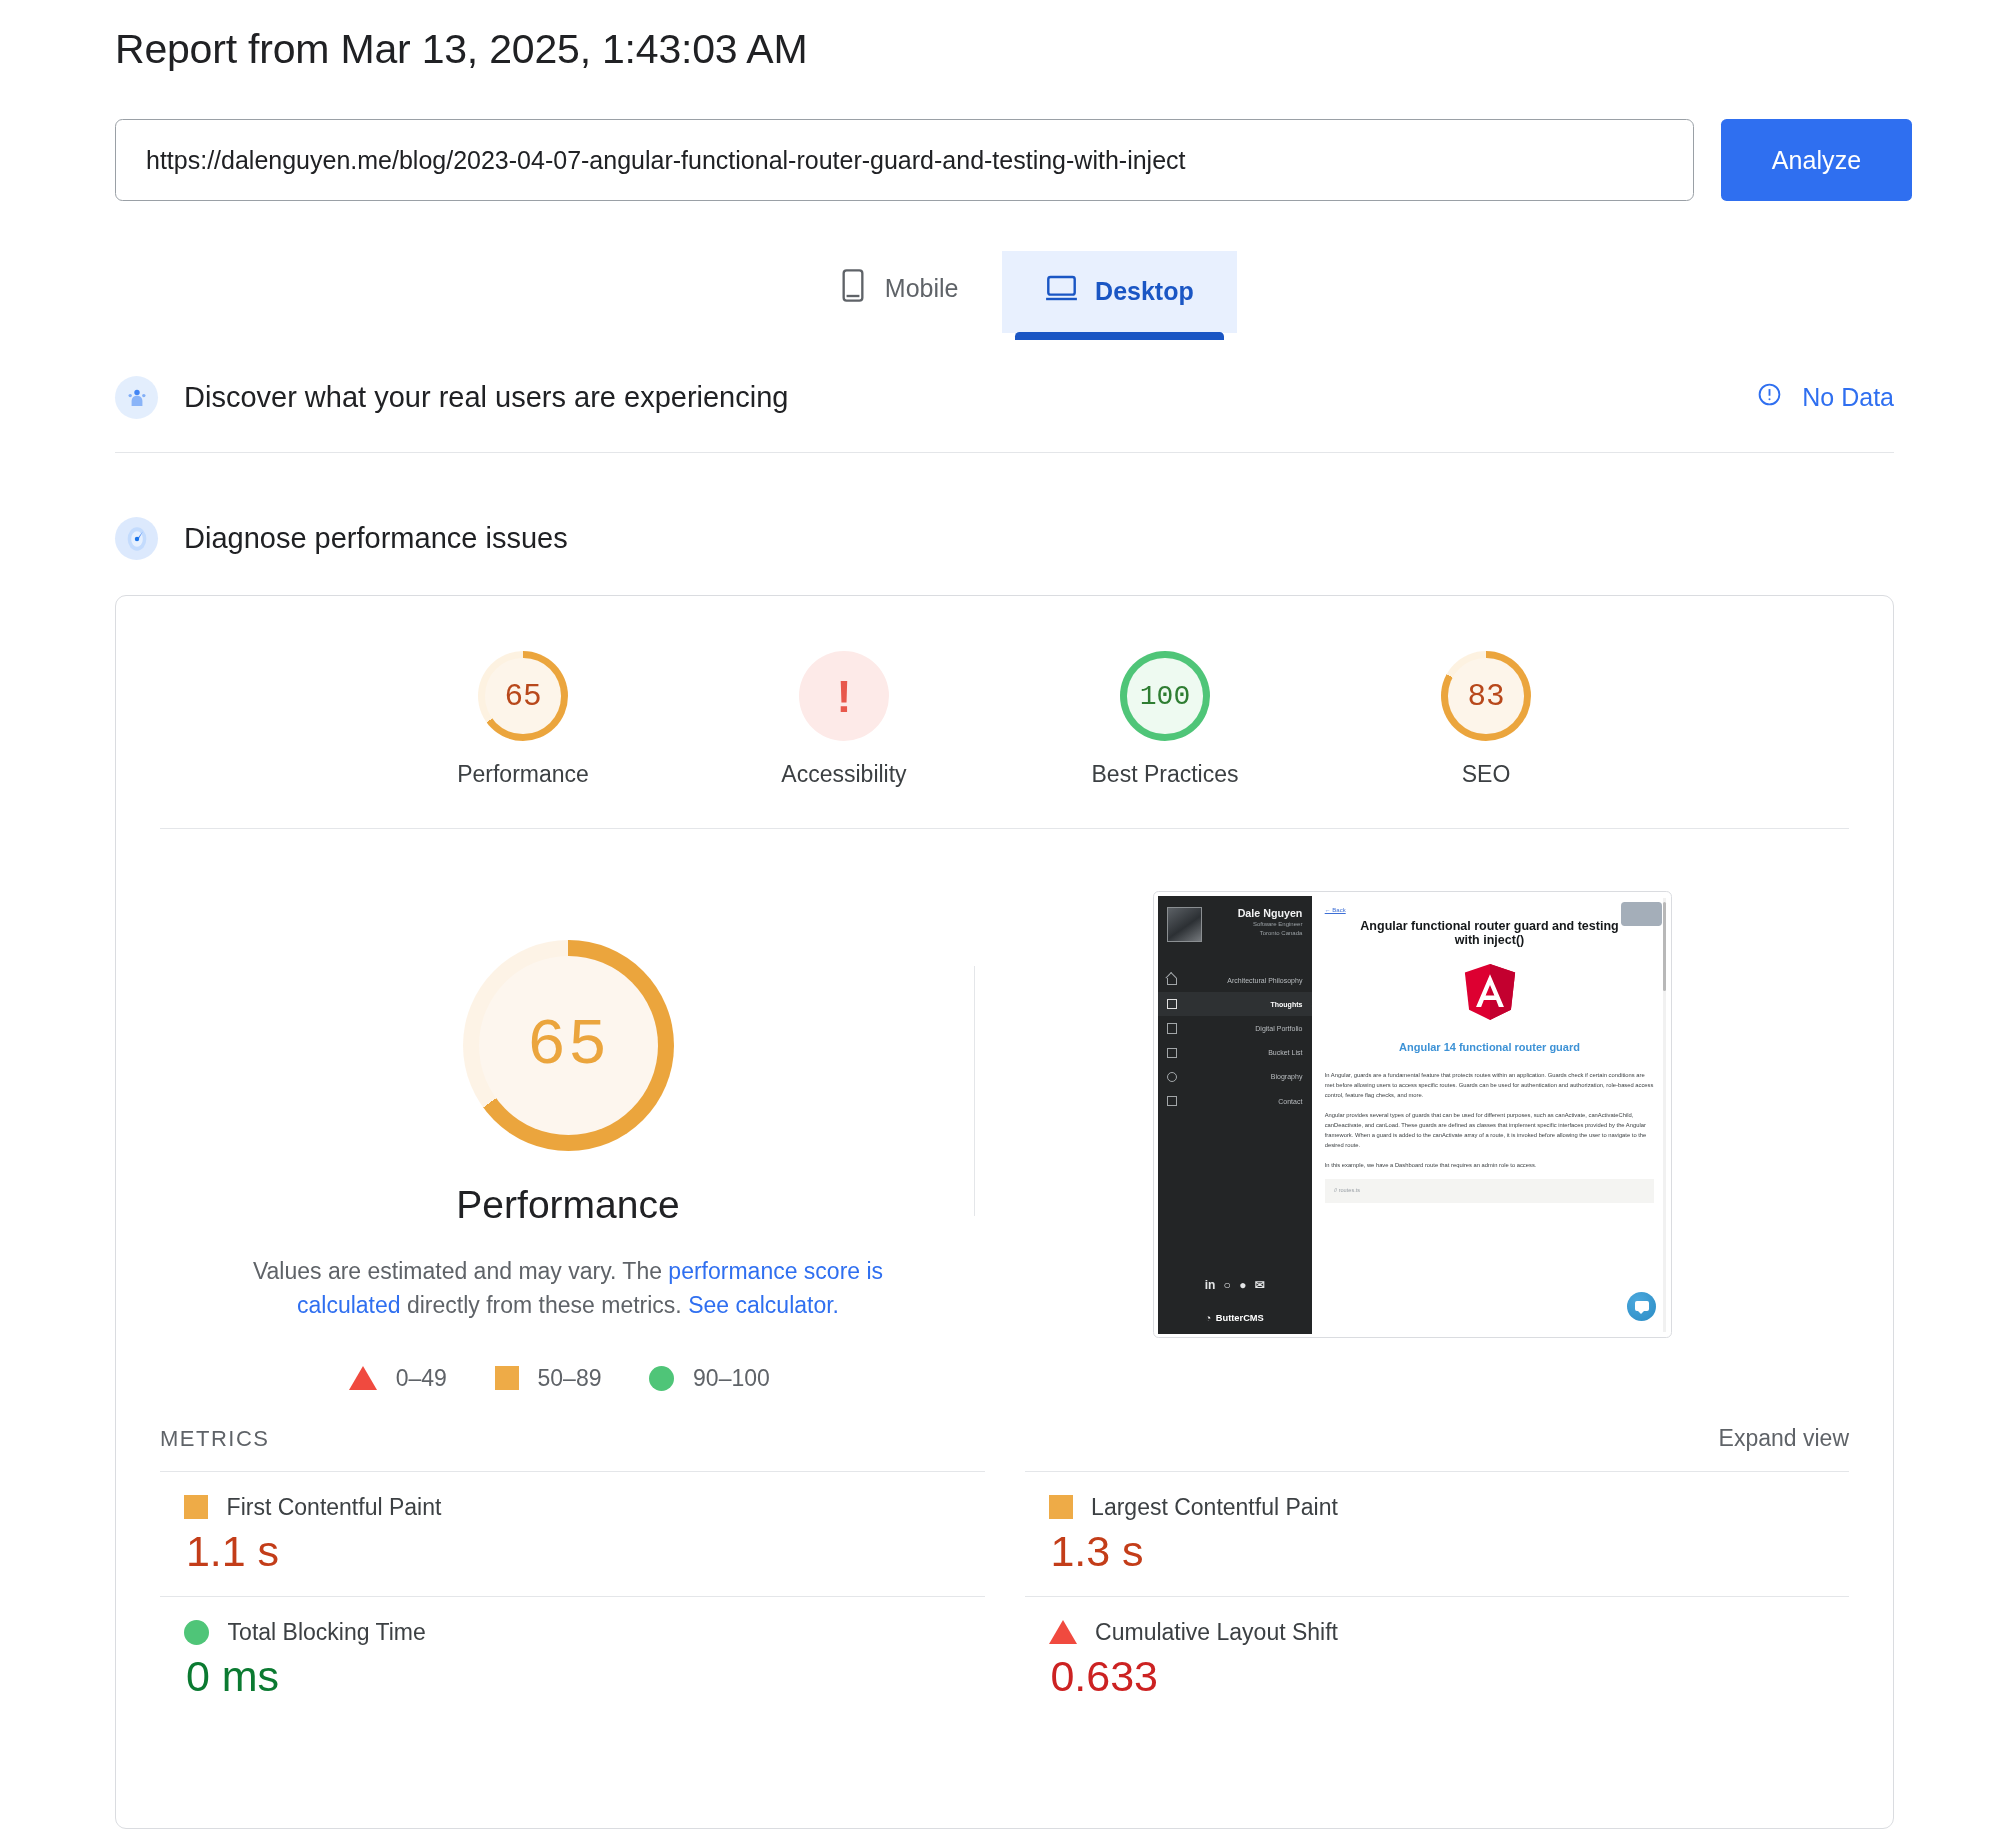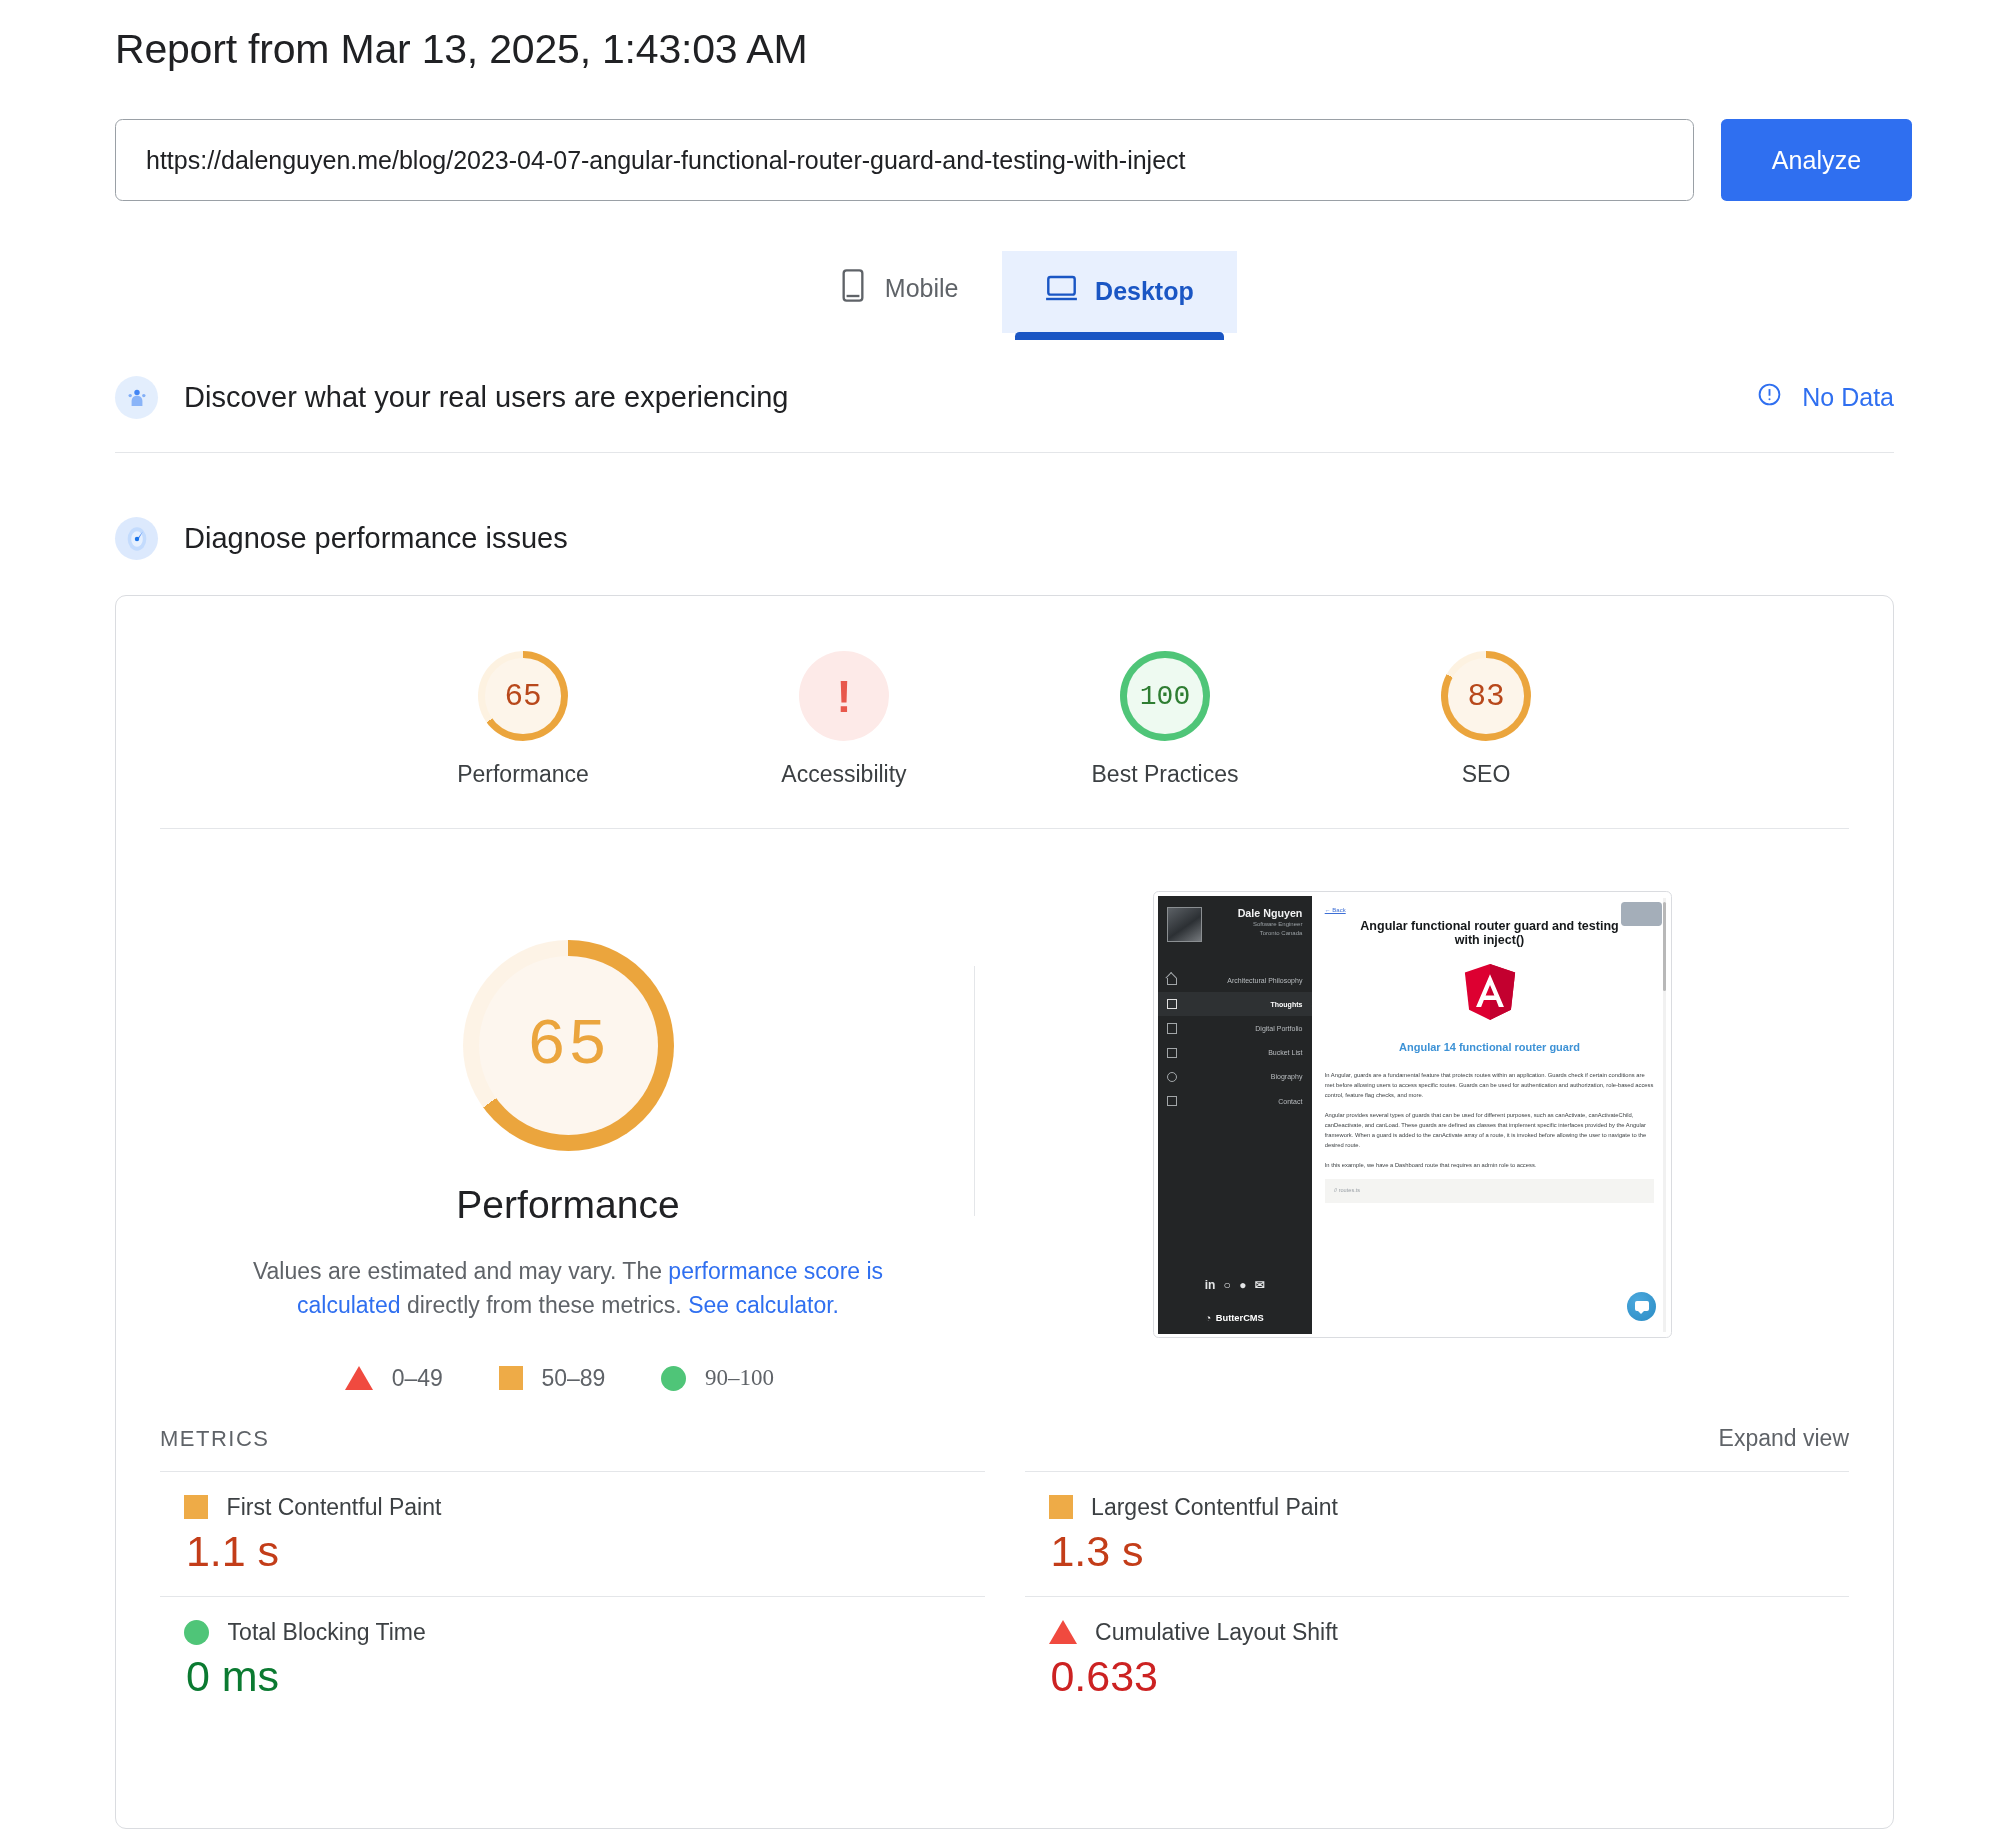--- a/index.html
+++ b/index.html
@@ -120,24 +120,24 @@
   .big-gauge .bgnum {
     position: absolute; inset: 0; display: flex; align-items: center; justify-content: center;
     font-family: "Liberation Mono", monospace; font-size: 65px; color: #eba53d; letter-spacing: 1.9px;
   }
   .hero-title { margin-top: 32px; font-size: 39px; color: #202124; font-weight: 400; }
   .hero-desc {
     margin: 28px auto 0; width: 733px; font-size: 23px; line-height: 1.45; color: #5f6368;
   }
   .hero-desc a { color: #2f6ff0; text-decoration: none; }
   .legend {
-    margin-top: 43px; display: flex; justify-content: center; align-items: center; gap: 8px;
+    margin-top: 43px; display: flex; justify-content: center; align-items: flex-end; gap: 0;
   }
   .legend-item { display: flex; align-items: center; gap: 18.6px; margin: 0 48px 0 0; }
-  .legend-item:last-child { margin-right: 17px; font-family: Liberation Serif, serif; }
+  .legend-item:last-child { margin-right: 17px; }
   .legend-item span.txt { font-size: 23px; color: #5f6368; }
   .sh-tri {
     width: 0; height: 0; border-left: 14px solid transparent;
     border-right: 14px solid transparent; border-bottom: 24px solid #f04a3f;
   }
   .sh-sq { width: 24px; height: 24px; background: #eeab47; }
   .sh-ci { width: 25px; height: 25px; border-radius: 50%; background: #4fc578; }
 
   
   .hero-right { flex: 1; padding-top: 62px; display: flex; justify-content: center; }

